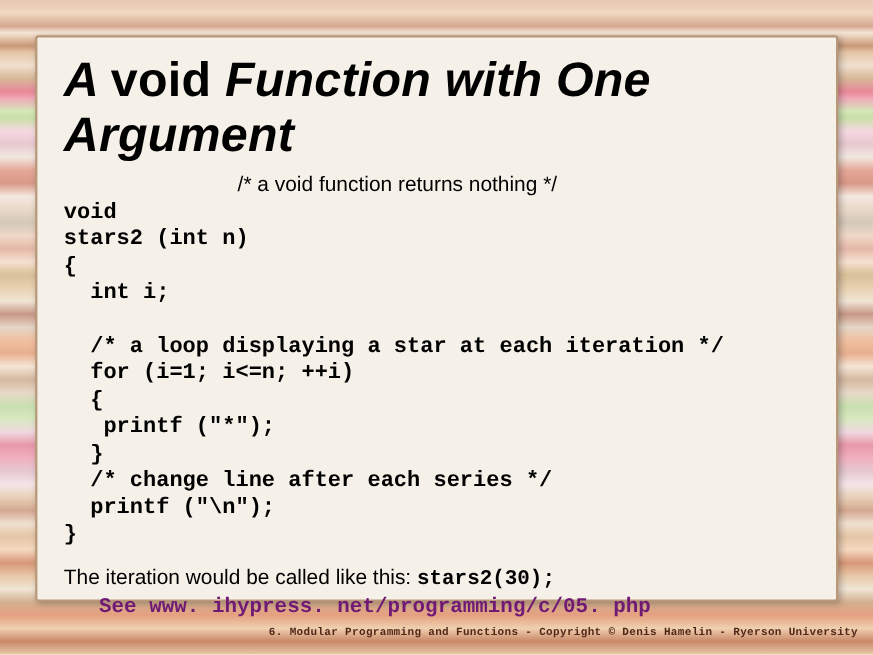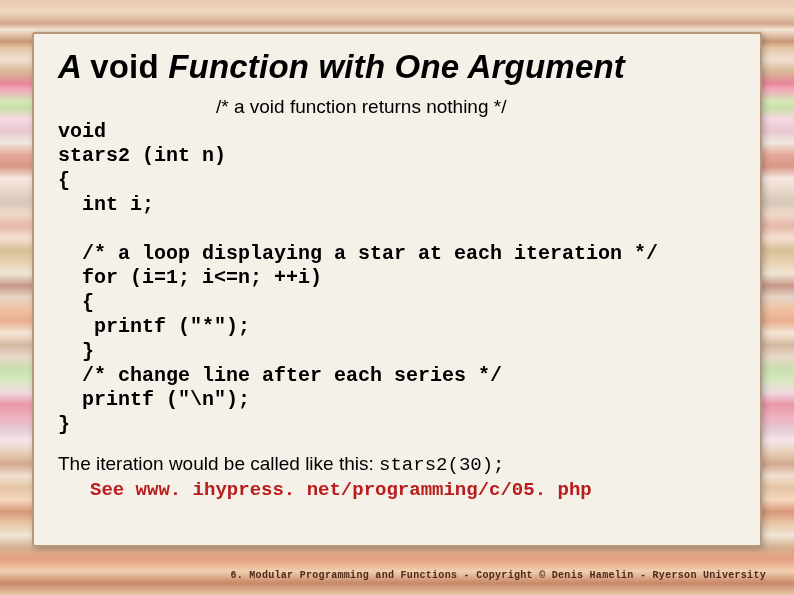--- a/index.html
+++ b/index.html
@@ -33,21 +33,21 @@
     left: 32px;
     right: 32px;
     bottom: 48px;
     background: #f5f0e8;
     border: 2px solid #b89878;
     border-radius: 3px;
     padding: 14px 24px 18px 24px;
     box-shadow: 2px 2px 6px rgba(0,0,0,0.25);
   }
   .title {
-    font-size: 33px;
+    font-size: 44px;
     font-weight: bold;
     font-style: italic;
     color: #000;
     margin-bottom: 10px;
     letter-spacing: 0.2px;
   }
   .title .norm { font-style: normal; font-weight: bold; }
   .cmt1 {
     font-size: 19px;
     font-weight: normal;
@@ -64,33 +64,33 @@
     line-height: 1.22;
     margin-bottom: 14px;
   }
   .callline {
     font-size: 19px;
     color: #000;
     line-height: 1.35;
   }
   .callline .mono {
     font-family: "Courier New", Courier, monospace;
-    font-weight: normal;
+    font-weight: bold;
   }
   .seeline {
     font-family: "Courier New", Courier, monospace;
     font-size: 19px;
     font-weight: bold;
-    color: #b91c1c;
+    color: #701a75;
     margin-left: 32px;
   }
   .footer {
     position: absolute;
     bottom: 14px;
-    right: 28px;
+    right: 14px;
     font-family: "Courier New", Courier, monospace;
     font-size: 10px;
     font-weight: bold;
     color: #502818;
     letter-spacing: 0.3px;
   }
 </style>
 </head>
 <body>
 

